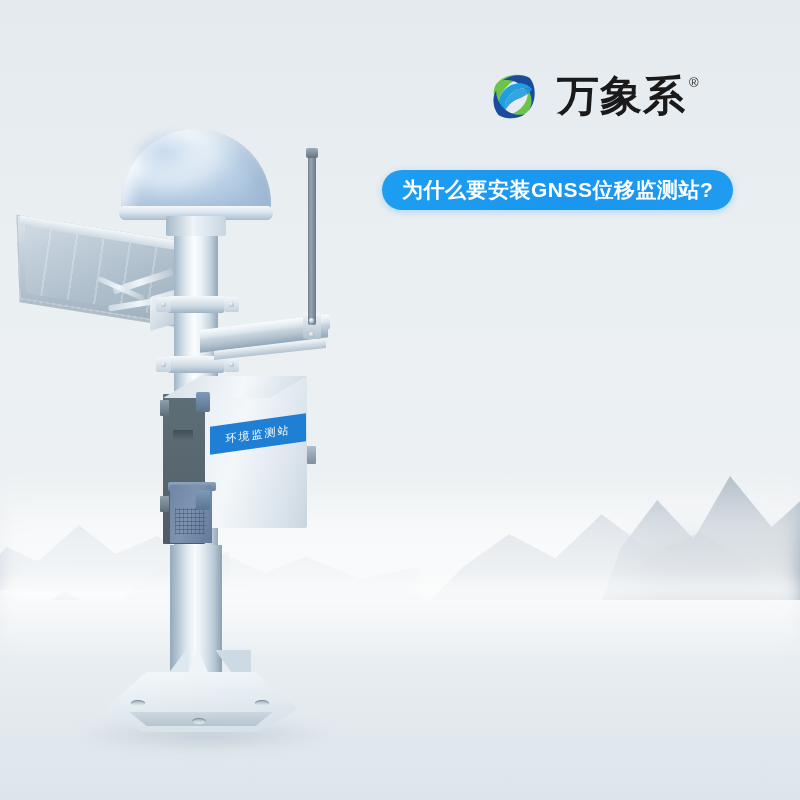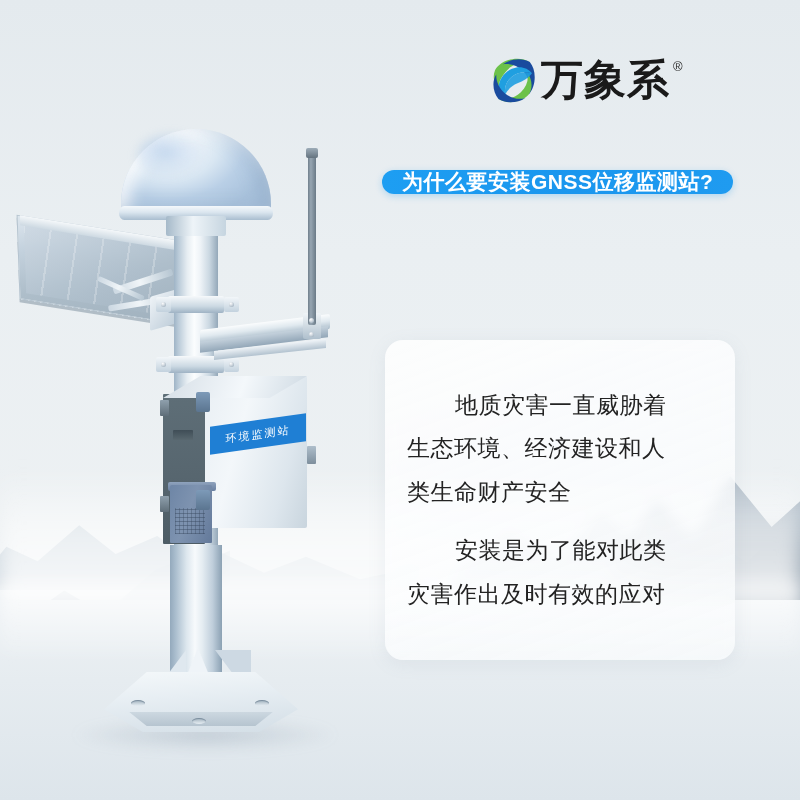--- a/index.html
+++ b/index.html
@@ -490,24 +490,24 @@
     left: 370px;
     top: 0;
     width: 430px;
     height: 800px;
   }
 
   
   .brand {
     position: absolute;
     left: 115px;
-    top: 52px;
+    top: 68px;
     display: flex;
     align-items: center;
-    gap: 0;
+    gap: 16px;
   }
   .brand-mark {
     width: 56px;
     height: 56px;
     flex: none;
   }
   .brand-text {
     position: relative;
     display: flex;
     align-items: flex-start;
@@ -526,21 +526,21 @@
     margin-left: 3px;
     margin-top: 1px;
     line-height: 1;
   }
 
   
   .question-pill {
     position: absolute;
     left: 12px;
     top: 170px;
-    height: 24px;
+    height: 40px;
     padding: 0 20px;
     border-radius: 20px;
     background: linear-gradient(90deg, #1d9ef2 0%, #1a96ee 55%, #1f9bf0 100%);
     display: flex;
     align-items: center;
     box-shadow: 0 2px 7px rgba(26,150,238,0.28);
   }
   .question-pill span {
     color: #ffffff;
     font-size: 21px;
@@ -695,23 +695,15 @@
         <span class="brand-name">万象系</span>
         <span class="brand-reg">®</span>
       </div>
     </div>
 
     <div class="question-pill">
       <span>为什么要安装GNSS位移监测站?</span>
     </div>
 
 
-    <div class="text-card">
-      <div class="card-line indent">地质灾害一直威胁着</div>
-      <div class="card-line">生态环境、经济建设和人</div>
-      <div class="card-line">类生命财产安全</div>
-      <div class="card-gap"></div>
-      <div class="card-line indent">安装是为了能对此类</div>
-      <div class="card-line">灾害作出及时有效的应对</div>
-    </div>
 
   </div>
 </div>
 
 </body></html>

